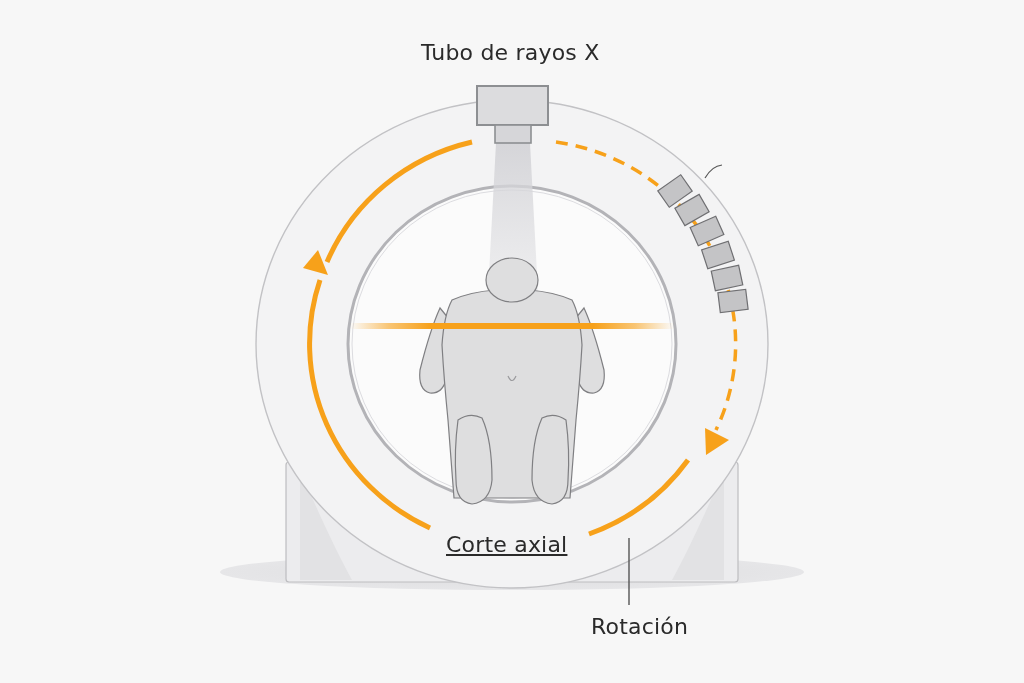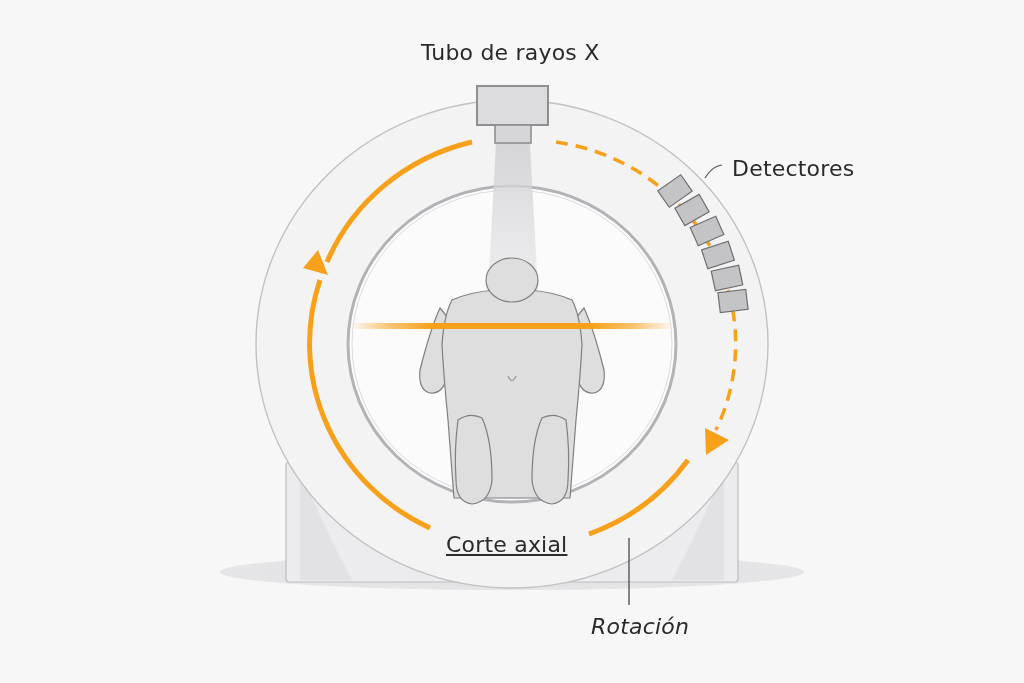--- a/index.html
+++ b/index.html
@@ -107,16 +107,15 @@
     <g>
       <rect x="477" y="86" width="71" height="39" fill="#dcdcde" stroke="#8d8f92" stroke-width="2"></rect>
       <rect x="495" y="125" width="36" height="18" fill="#d6d6d9" stroke="#8d8f92" stroke-width="1.6"></rect>
     </g>
 
     <path d="M722 165 Q712 166 705 178" fill="none" stroke="#555" stroke-width="1.2"></path>
     <line x1="629" y1="538" x2="629" y2="605" stroke="#555" stroke-width="1.4"></line>
   </svg>
 
   <div class="label" style="left:421px; top:40px;">Tubo de rayos X</div>
-  <div class="label" style="left:732px; top:156px;">Detectores</div>
   <div class="label" style="left:446px; top:532px;text-decoration:underline;">Corte axial</div>
-  <div class="label" style="left:591px; top:614px;font-style:italic;">Rotación</div>
+  <div class="label" style="left:591px; top:614px;">Rotación</div>
 </div>
 
 </body></html>

